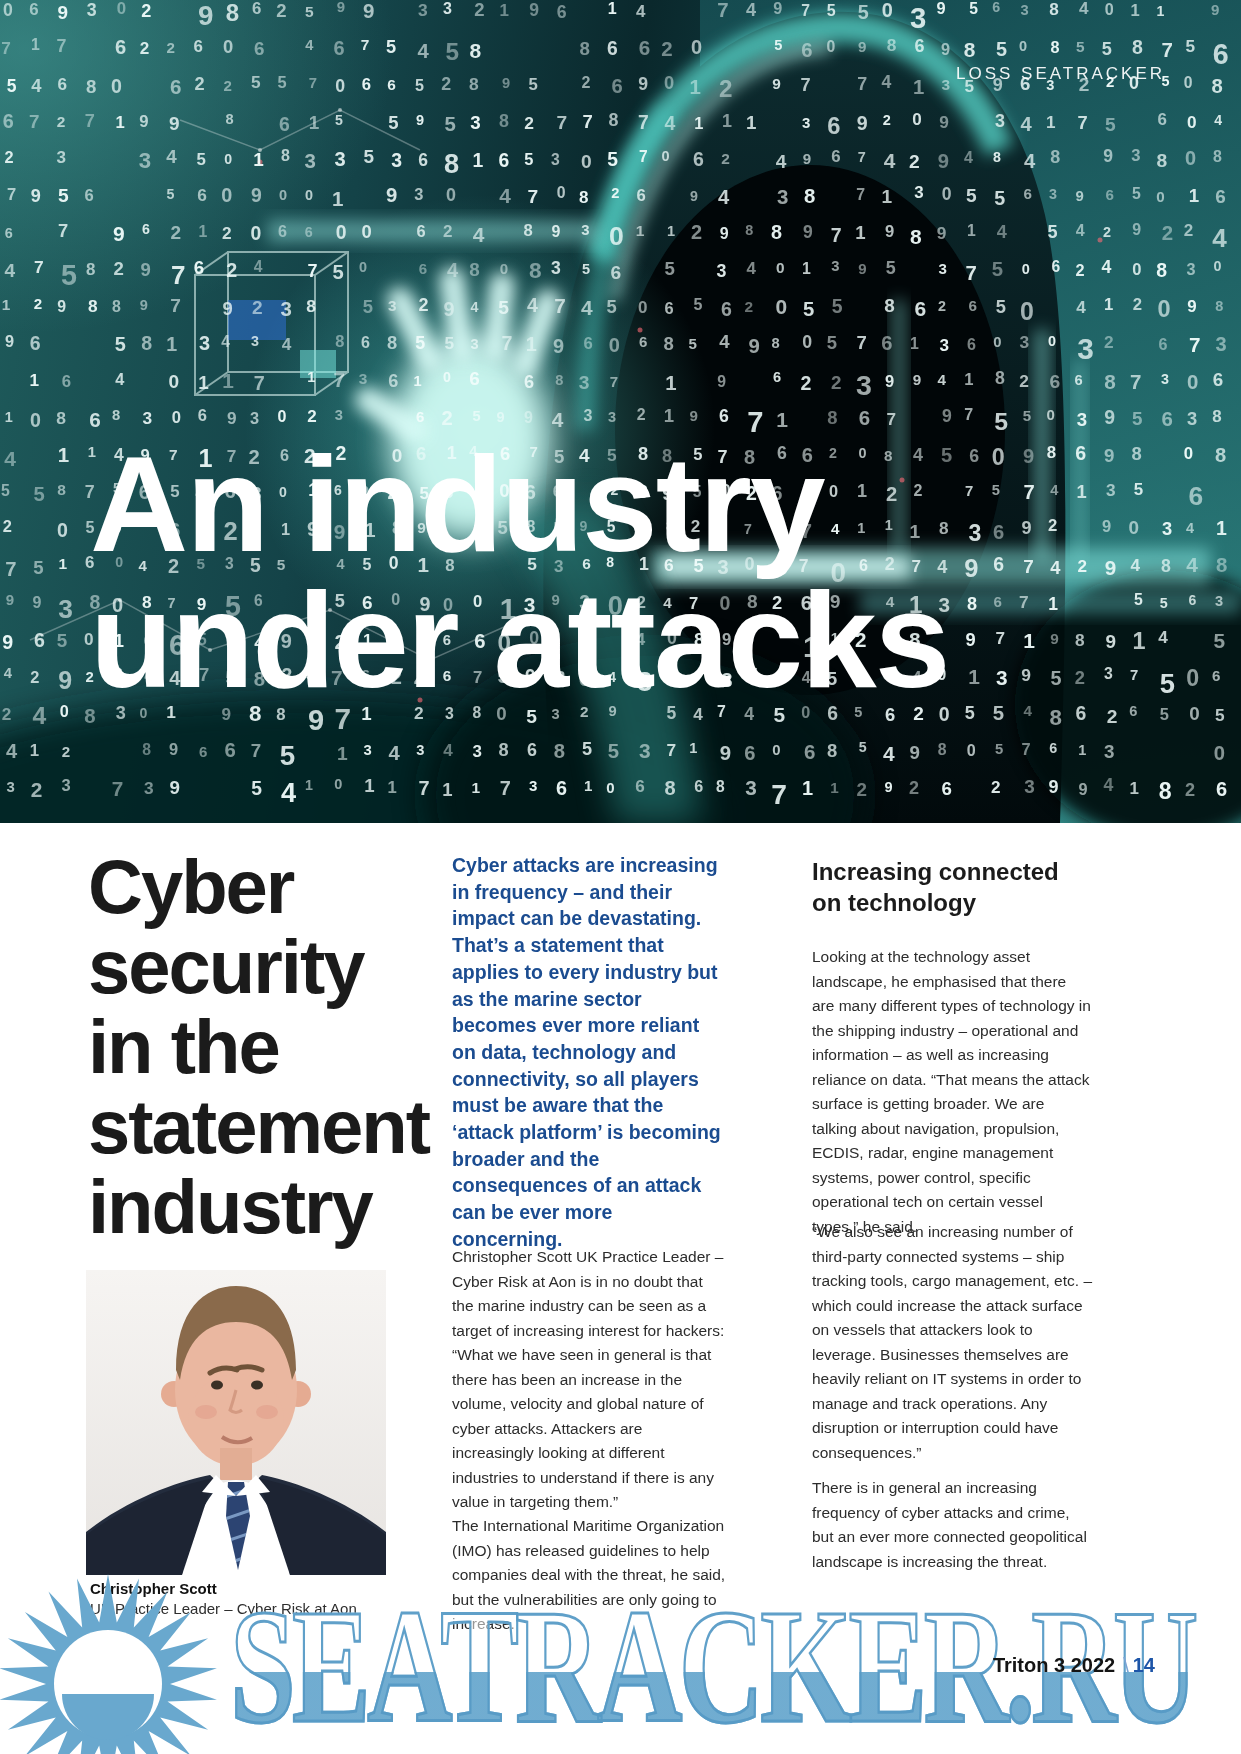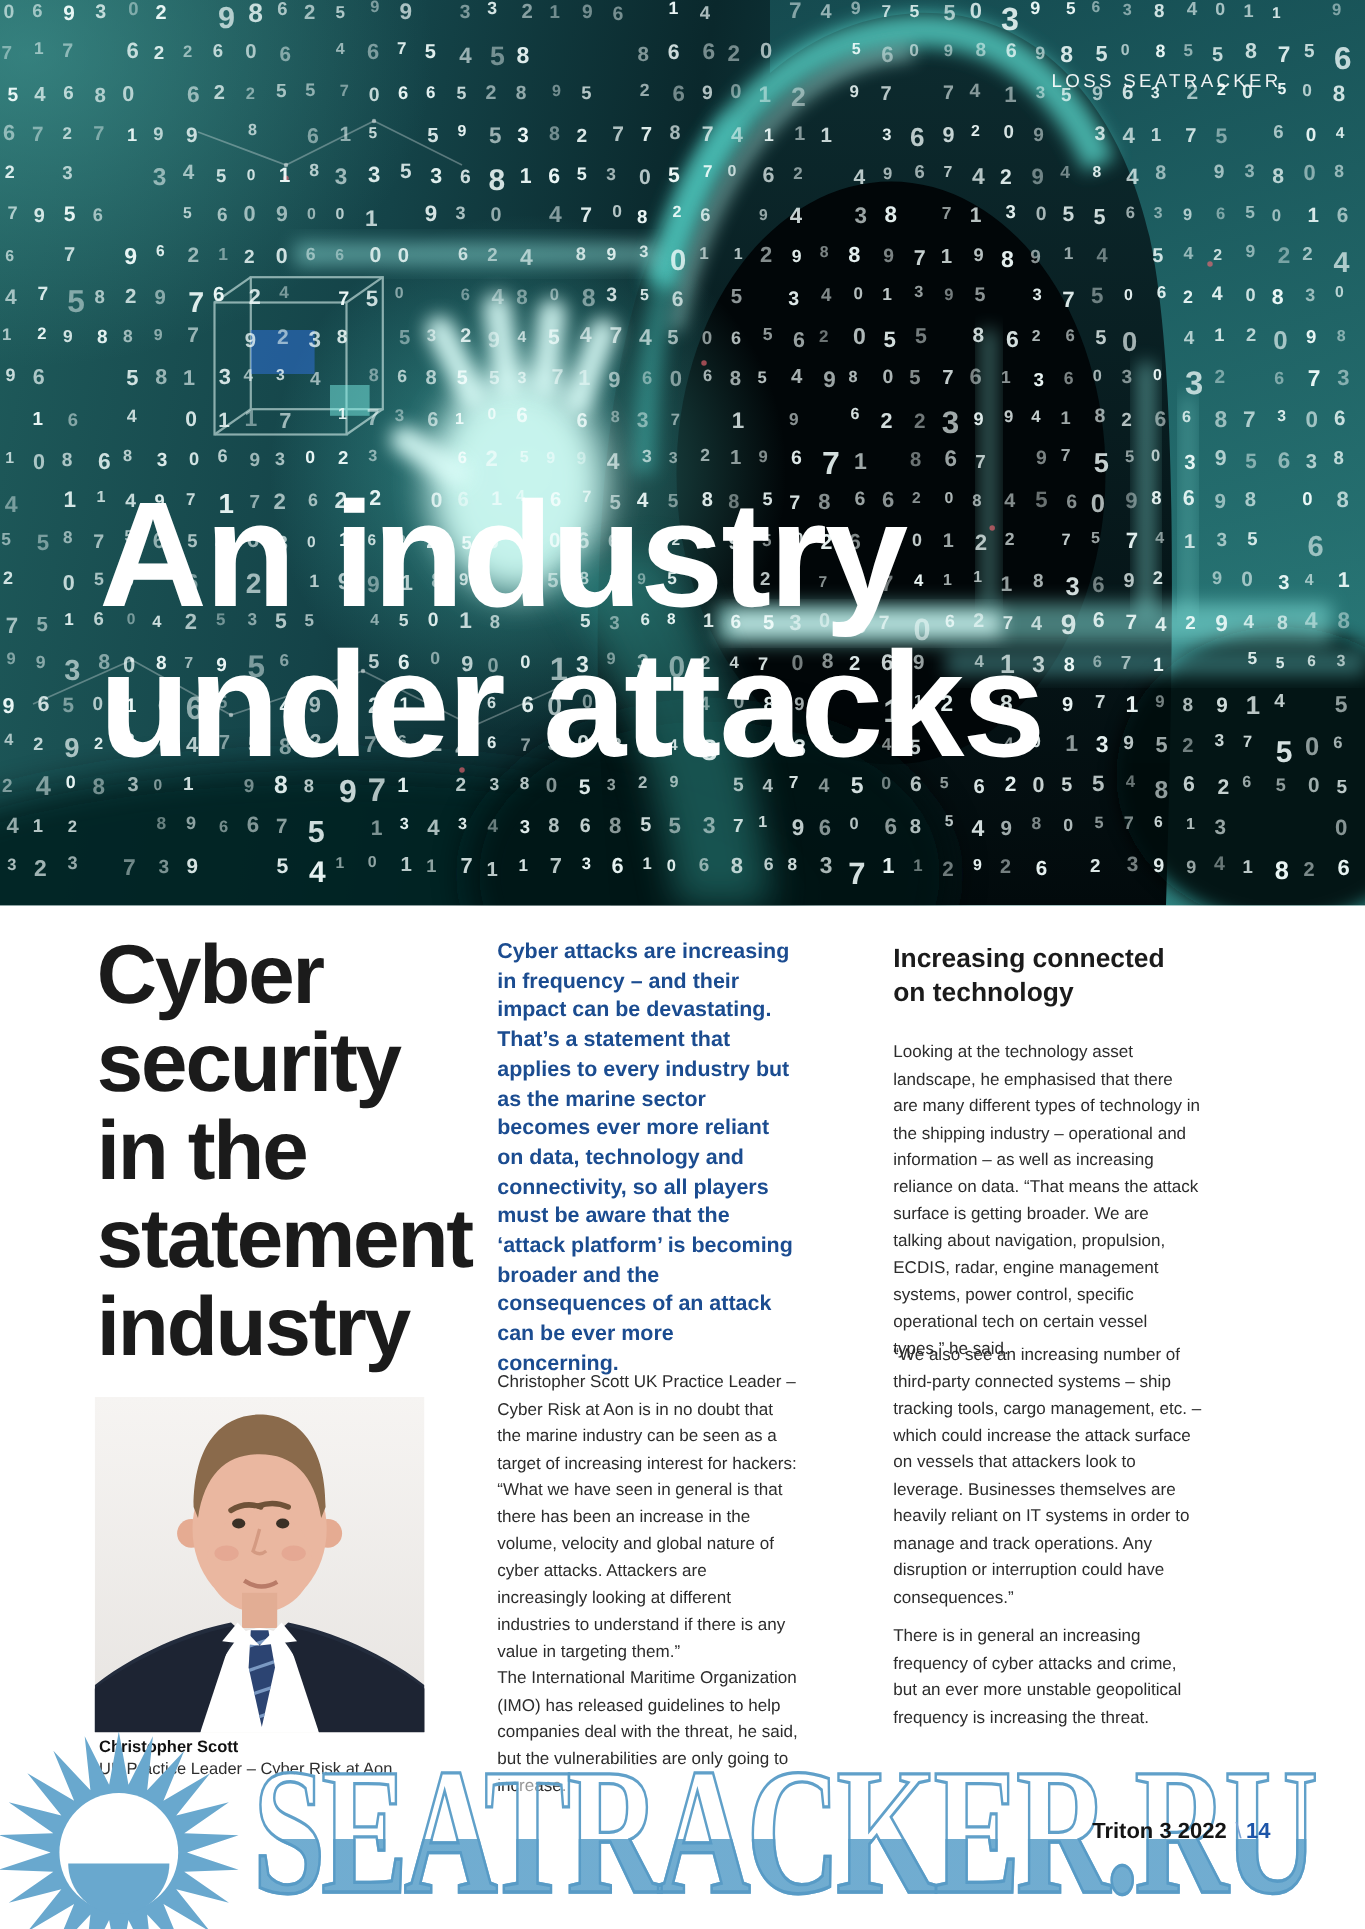--- a/index.html
+++ b/index.html
@@ -1093,21 +1093,21 @@
     <div class="caption-name">Christopher Scott</div>
     <div class="caption-role">UK Practice Leader – Cyber Risk at Aon</div>
 
     <p class="intro">Cyber attacks are increasing in frequency – and their impact can be devastating. That’s a statement that applies to every industry but as the marine sector becomes ever more reliant on data, technology and connectivity, so all players must be aware that the ‘attack platform’ is becoming broader and the consequences of an attack can be ever more concerning.</p>
     <p class="body mid-p1">Christopher Scott UK Practice Leader – Cyber Risk at Aon is in no doubt that the marine industry can be seen as a target of increasing interest for hackers: “What we have seen in general is that there has been an increase in the volume, velocity and global nature of cyber attacks. Attackers are increasingly looking at different industries to understand if there is any value in targeting them.”</p>
     <p class="body mid-p2">The International Maritime Organization (IMO) has released guidelines to help companies deal with the threat, he said, but the vulnerabilities are only going to increase.</p>
 
     <h3 class="right-heading">Increasing connected on technology</h3>
     <p class="body r-p1">Looking at the technology asset landscape, he emphasised that there are many different types of technology in the shipping industry – operational and information – as well as increasing reliance on data. “That means the attack surface is getting broader. We are talking about navigation, propulsion, ECDIS, radar, engine management systems, power control, specific operational tech on certain vessel types,” he said.</p>
     <p class="body r-p2">“We also see an increasing number of third-party connected systems – ship tracking tools, cargo management, etc. – which could increase the attack surface on vessels that attackers look to leverage. Businesses themselves are heavily reliant on IT systems in order to manage and track operations. Any disruption or interruption could have consequences.”</p>
-    <p class="body r-p3">There is in general an increasing frequency of cyber attacks and crime, but an ever more unstable geopolitical frequency is increasing the threat.</p>
+    <p class="body r-p3">There is in general an increasing frequency of cyber attacks and crime, but an ever more connected geopolitical landscape is increasing the threat.</p>
   </main>
 
   <div class="watermark">SEATRACKER.RU</div>
   <svg id="sun" class="sun" width="240" height="182" viewBox="0 0 240 182">
       <polygon points="118.0,2.0 126.8,50.6 149.0,6.5 143.8,55.6 177.5,19.5 158.6,65.1 201.1,40.0 170.2,78.5 218.1,66.3 177.5,94.5 226.9,96.3 180.0,112.0 226.9,127.7 177.5,129.5 218.1,157.7 170.2,145.5 201.1,184.0 158.6,158.9 177.5,204.5 143.8,168.4 149.0,217.5 126.8,173.4 118.0,222.0 109.2,173.4 87.0,217.5 92.2,168.4 58.5,204.5 77.4,158.9 34.9,184.0 65.8,145.5 17.9,157.7 58.5,129.5 9.1,127.7 56.0,112.0 9.1,96.3 58.5,94.5 17.9,66.3 65.8,78.5 34.9,40.0 77.4,65.1 58.5,19.5 92.2,55.6 87.0,6.5 109.2,50.6" fill="#69a8ce"></polygon>
       <circle cx="118" cy="112" r="54" fill="#ffffff"></circle>
       <path d="M 72 122 A 46 46 0 0 0 164 122 Z" fill="#69a8ce"></path>
     </svg>
 
   <div class="footer">

